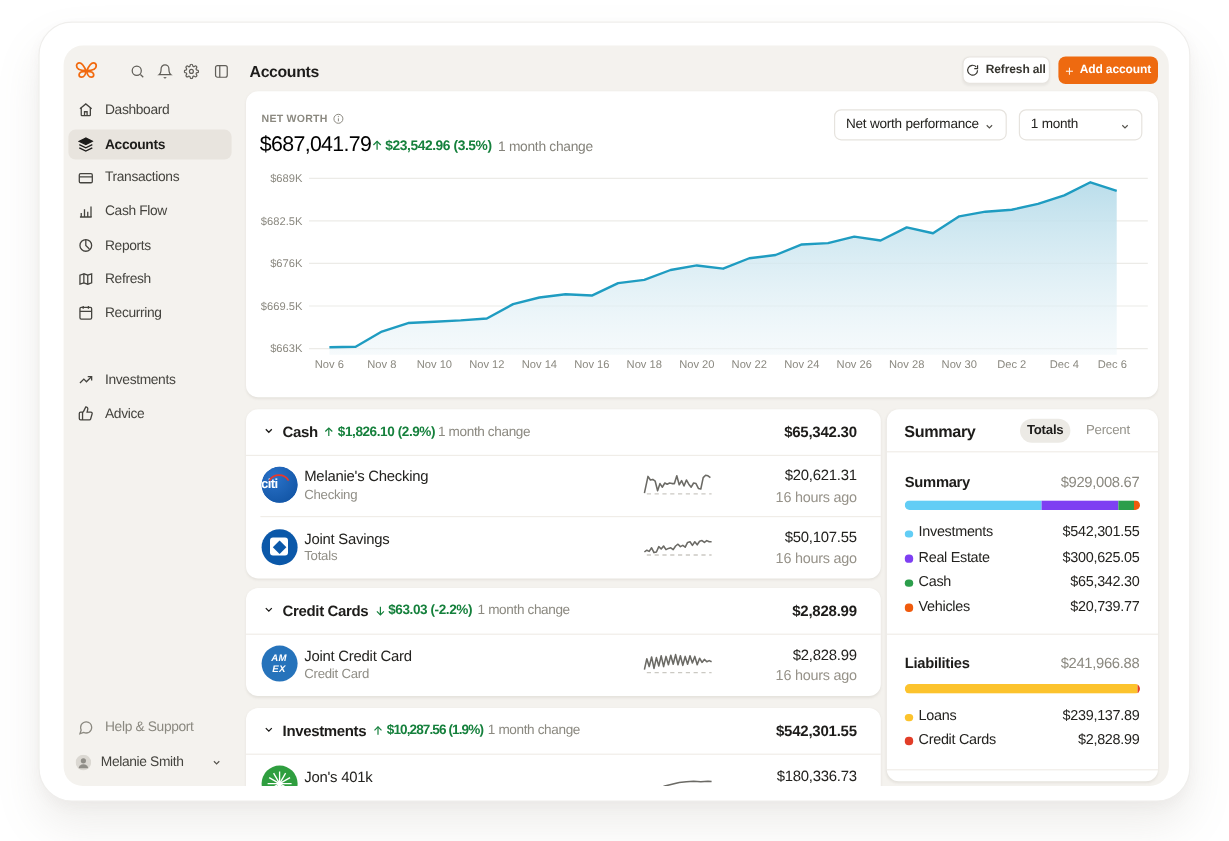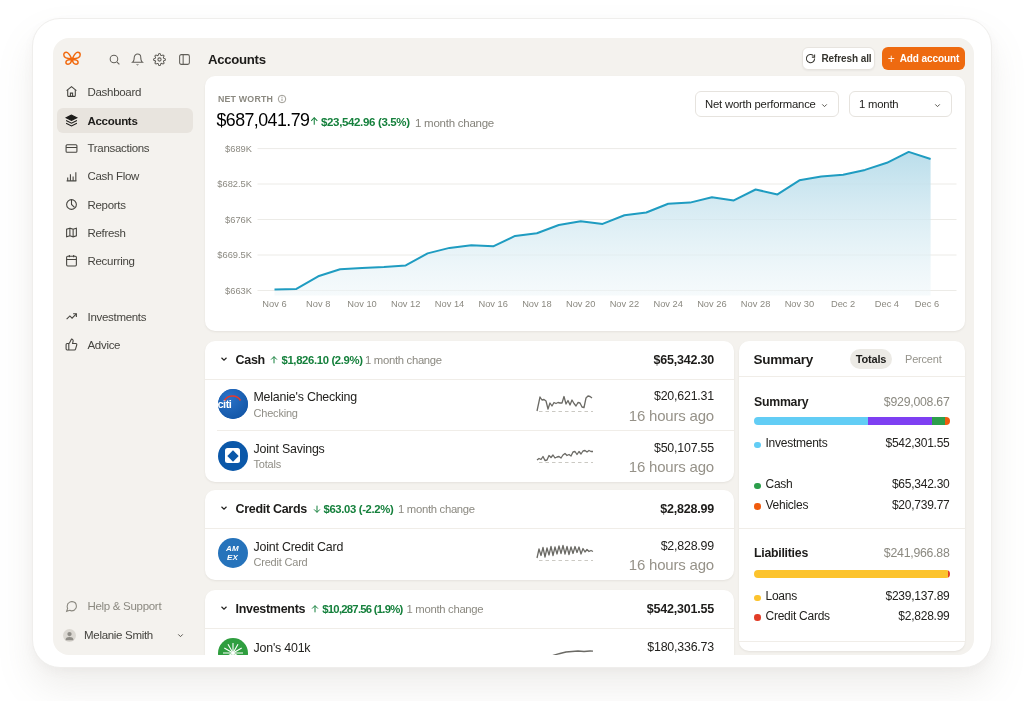--- a/index.html
+++ b/index.html
@@ -21,21 +21,21 @@
 .card { position:absolute; background:#fff; border-radius:10px; box-shadow:0 1px 2px rgba(160,155,145,0.18); }
 .sec-title { position:absolute; left:31px; top:12px; font-size:12.5px; font-weight:bold; color:#1d1c1a; letter-spacing:-0.3px; }
 .chg { font-size:11.3px; font-weight:bold; color:#15803c; letter-spacing:-0.35px; white-space:nowrap; }
 .chg-lbl { font-size:11.3px; color:#8b8980; letter-spacing:-0.3px; white-space:nowrap; }
 .sec-val { position:absolute; right:19.5px; top:12px; font-size:12.5px; font-weight:bold; color:#1d1c1a; letter-spacing:-0.2px; }
 .chev { position:absolute; left:14px; top:13px; }
 .divider { position:absolute; left:0; right:0; height:1px; background:#f0ede8; }
 .row-name { position:absolute; left:49px; font-size:12.4px; color:#23221f; letter-spacing:-0.2px; }
 .row-sub { position:absolute; left:49px; font-size:11px; color:#908e86; letter-spacing:-0.2px; }
 .row-val { position:absolute; right:19.5px; font-size:12.4px; color:#23221f; text-align:right; letter-spacing:-0.2px; }
-.row-ago { position:absolute; right:19.5px; font-size:15px; color:#969289; text-align:left; letter-spacing:-0.2px; }
+.row-ago { position:absolute; right:19.5px; font-size:12px; color:#969289; text-align:left; letter-spacing:-0.2px; }
 .logo-circle { position:absolute; left:13px; width:30px; height:30px; border-radius:50%; }
 
 .dd { position:absolute; height:25.5px; background:#fff; border:1px solid #e6e3de; border-radius:6px; font-size:11.3px; color:#23221f; display:flex; align-items:center; padding-left:9px; letter-spacing:-0.2px; white-space:nowrap; }
 .dd svg { position:absolute; right:9px; top:9px; }
 
 .sum-row { position:absolute; left:15px; right:15px; height:20px; font-size:12px; color:#23221f; letter-spacing:-0.25px; }
 .dot { position:absolute; left:0px; top:7.5px; width:6.5px; height:6.5px; border-radius:50%; }
 .sum-lbl { position:absolute; left:11.5px; top:2px; }
 .sum-val { position:absolute; right:0; top:2px; }
 </style>
@@ -345,20 +345,25 @@
     <div style="width:58.4%;background:#62cdf5"></div>
           <div style="width:32.3%;background:#7e3ff2"></div>
           <div style="width:7%;background:#2c9e4b"></div>
           <div style="width:2.3%;background:#f05b0d"></div>
   </div>
   <div class="sum-row" style="top:93.5px">
           <span class="dot" style="background:#62cdf5"></span>
           <span class="sum-lbl">Investments</span>
           <span class="sum-val">$542,301.55</span>
         </div>
+  <div class="sum-row" style="top:114px">
+          <span class="dot" style="background:#7e3ff2"></span>
+          <span class="sum-lbl">Real Estate</span>
+          <span class="sum-val">$300,625.05</span>
+        </div>
   <div class="sum-row" style="top:134.5px">
           <span class="dot" style="background:#2c9e4b"></span>
           <span class="sum-lbl">Cash</span>
           <span class="sum-val">$65,342.30</span>
         </div>
   <div class="sum-row" style="top:155px">
           <span class="dot" style="background:#f05b0d"></span>
           <span class="sum-lbl">Vehicles</span>
           <span class="sum-val">$20,739.77</span>
         </div>

